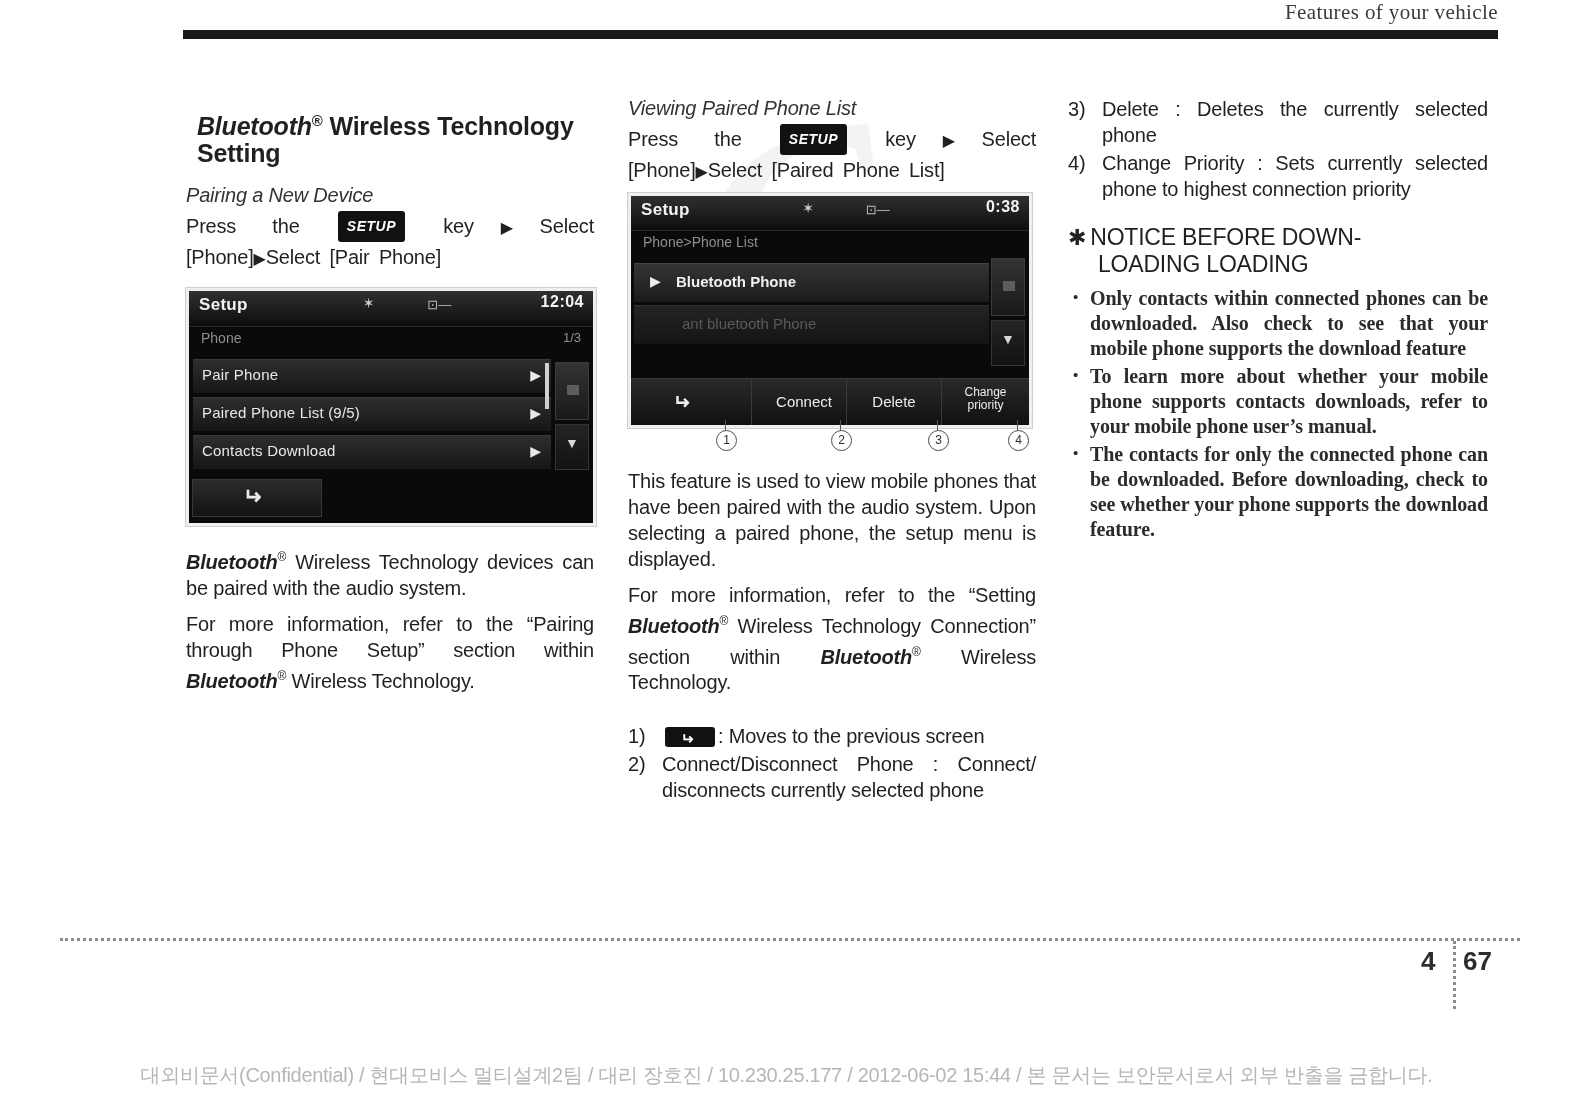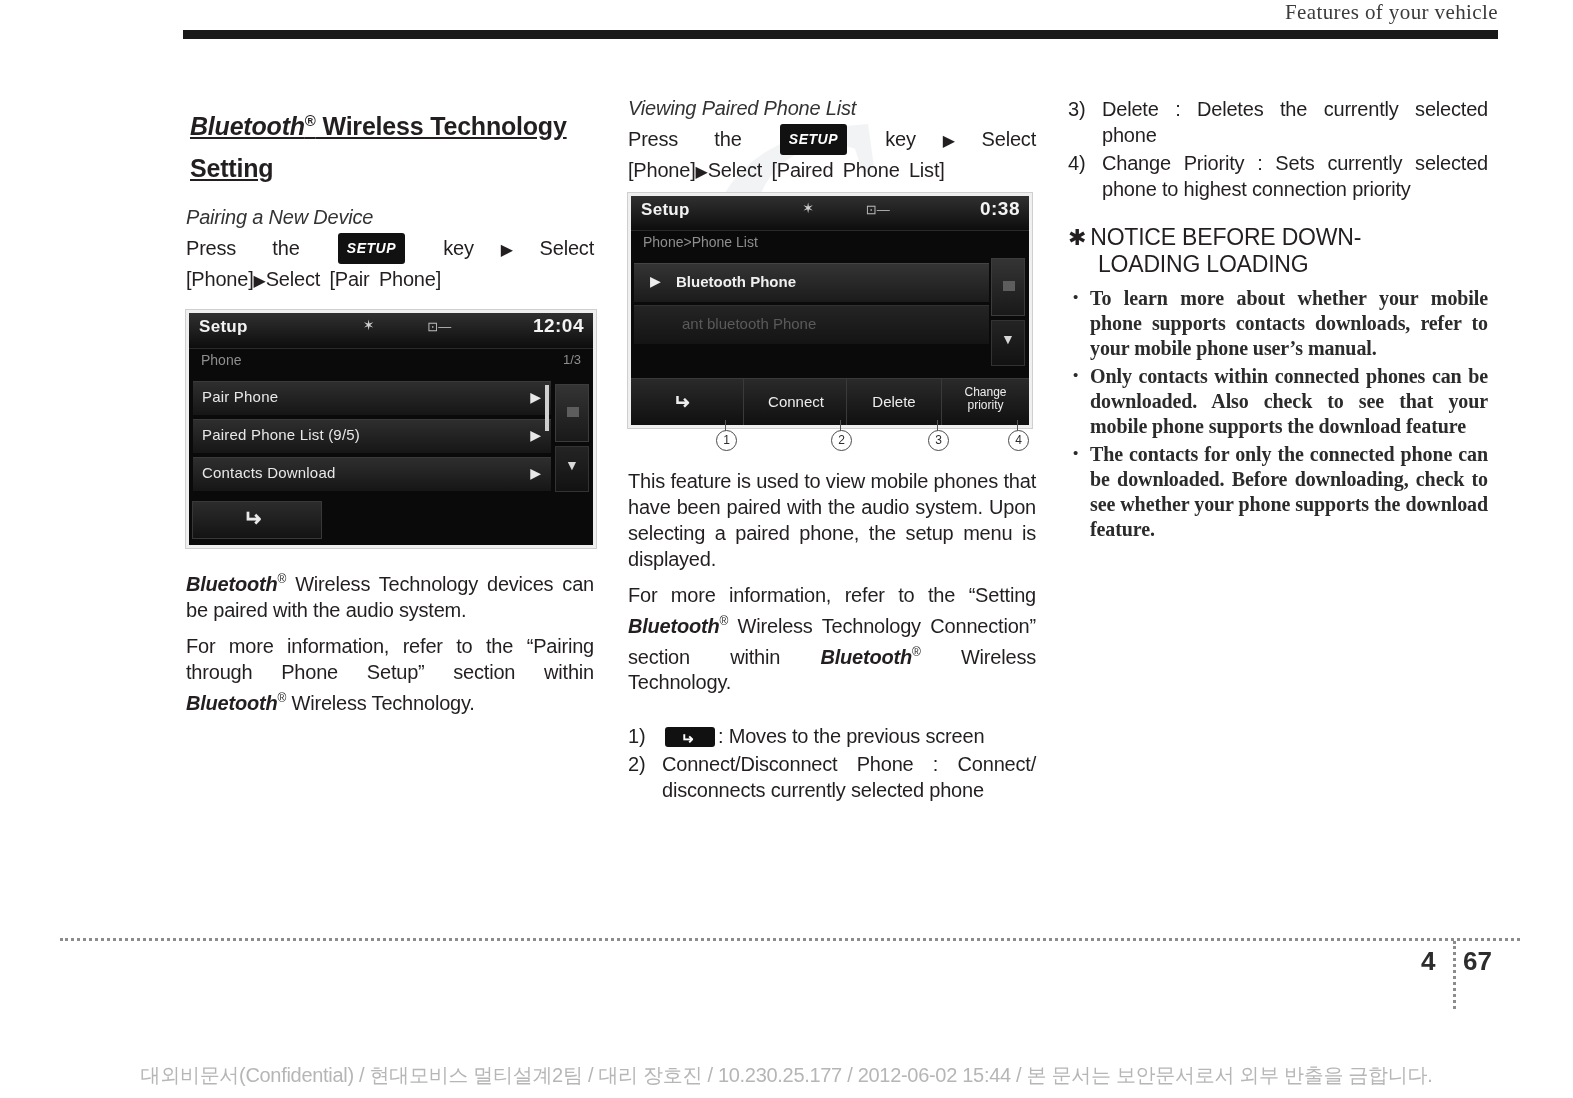--- a/index.html
+++ b/index.html
@@ -22,21 +22,21 @@
     white-space:nowrap;
   }
 
   
   .col{position:absolute;top:96px;width:408px;}
   #col1{left:186px;}
   #col2{left:628px;}
   #col3{left:1068px;width:420px;}
 
   h1.sec-title{
-    margin:4px;font-size:25px;line-height:42px;font-weight:bold;letter-spacing:-.2px;text-decoration:underline;
+    margin:11px;font-size:25px;line-height:27px;font-weight:bold;letter-spacing:-.2px;
   }
   h1.sec-title .bt{font-style:italic;}
   h1.sec-title .reg{font-size:15px;vertical-align:super;}
 
   h2.sub-title{
     margin:16px 0 6px 0;font-size:20px;line-height:24px;
     font-weight:normal;font-style:italic;letter-spacing:-.2px;color:#333;
   }
 
   p.body{
@@ -85,21 +85,21 @@
     border-bottom:1px solid #2a2a2a;
   }
   .lcd-statusbar .s-title{
     position:absolute;left:10px;top:4px;color:#f2f2f2;
     font-size:17px;font-weight:bold;letter-spacing:.3px;
   }
   .lcd-statusbar .s-bt{position:absolute;left:43%;top:4px;color:#cfcfcf;font-size:14px;}
   .lcd-statusbar .s-usb{position:absolute;left:59%;top:6px;color:#b9b9b9;font-size:13px;}
   .lcd-statusbar .s-clock{
     position:absolute;right:9px;top:2px;color:#f4f4f4;
-    font-size:19px;font-weight:bold;letter-spacing:.5px;
+    font-size:16px;font-weight:bold;letter-spacing:.5px;
   }
 
   .lcd-crumb{
     position:relative;height:13%;color:#8e8e8e;font-size:14px;
   }
   .lcd-crumb .c-left{position:absolute;left:12px;top:3px;}
   .lcd-crumb .c-right{position:absolute;right:12px;top:3px;font-size:13px;}
 
   .lcd-rows{position:relative;}
   .lcd-row{
@@ -345,21 +345,21 @@
     </div>
     <div class="lcd-scroll" style="top:62px;height:110px;">
       <div class="sc-up"></div>
       <div class="sc-dn" style="top:62px;"></div>
     </div>
 
     <div class="lcd-softbar">
       <div class="softkey back" style="left:0;width:110px;border-left:none;">
         <span></span>
       </div>
-      <div class="softkey" style="left:112px;width:105px;">
+      <div class="softkey" style="left:120px;width:105px;">
         <span>Connect</span>
       </div>
       <div class="softkey" style="left:215px;width:95px;">
         <span>Delete</span>
       </div>
       <div class="softkey two" style="left:310px;width:88px;">
         <span style="white-space:pre-line;">Change
 priority</span>
       </div>
     </div>
@@ -398,22 +398,22 @@
       <span class="num">4)</span><span>Change Priority : Sets currently selected phone to highest connection priority</span>
     </li>
   </ol>
 
   <h2 class="notice-title">
     <span class="star">✱</span><span>NOTICE BEFORE DOWN-</span>
     <span class="ind">LOADING LOADING</span>
   </h2>
 
   <ul class="notice">
+    <li>Only contacts within connected phones can be downloaded. Also check to see that your mobile phone supports the download feature</li>
     <li>To learn more about whether your mobile phone supports contacts downloads, refer to your mobile phone user’s manual.</li>
-    <li>Only contacts within connected phones can be downloaded. Also check to see that your mobile phone supports the download feature</li>
     <li>The contacts for only the connected phone can be downloaded. Before downloading, check to see whether your phone supports the download feature.</li>
   </ul>
 </div>
 
 <div id="foot-rule"></div>
 <div id="foot-vrule"></div>
 <div id="pagenum-chapter">4</div>
 <div id="pagenum-page">67</div>
 <div id="confidential">대외비문서(Confidential) / 현대모비스 멀티설계2팀 / 대리 장호진 / 10.230.25.177 / 2012-06-02 15:44 /  본 문서는 보안문서로서 외부 반출을 금합니다.</div>
 

